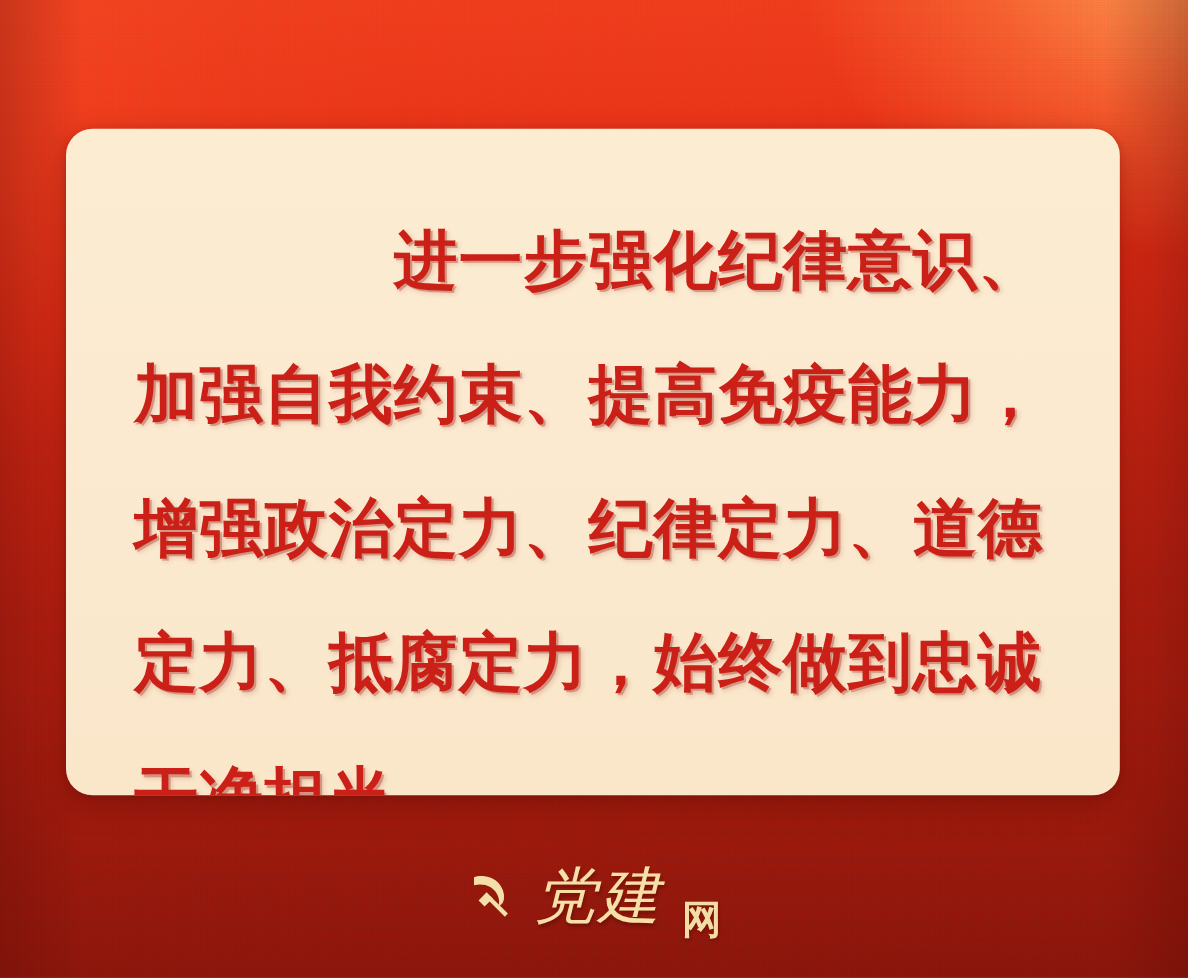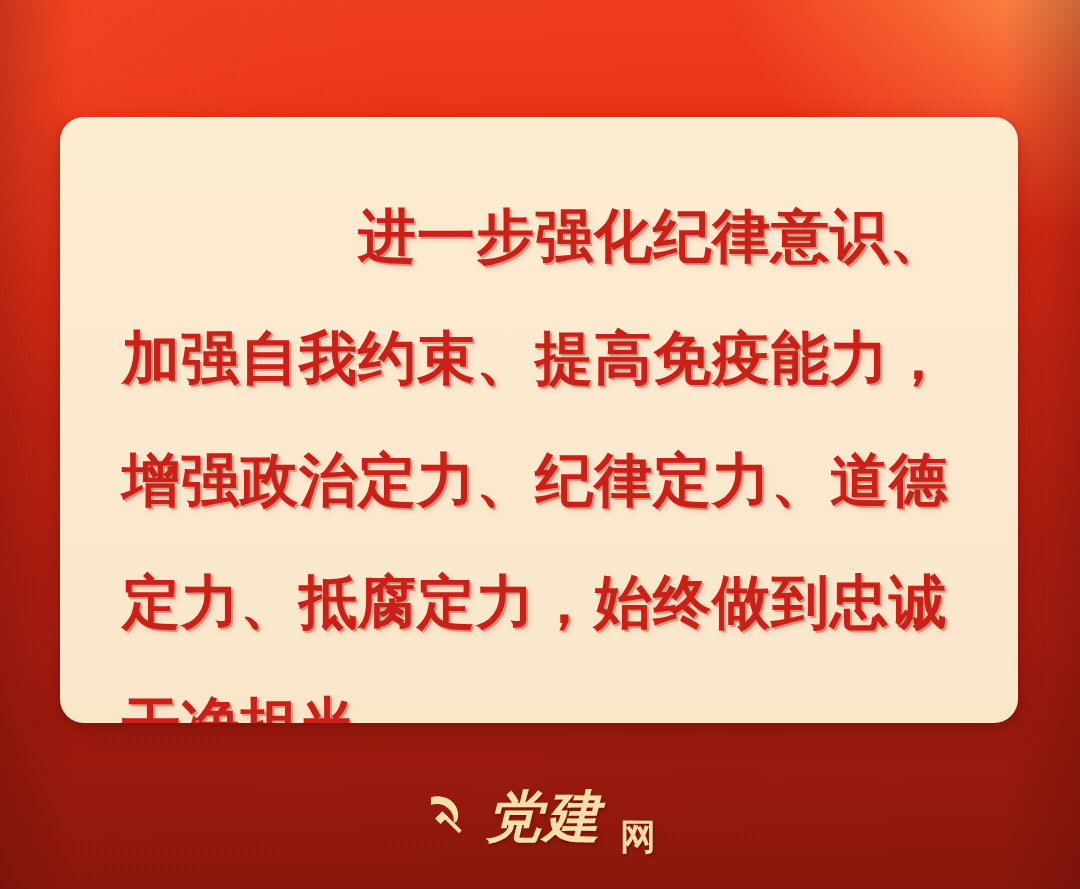--- a/index.html
+++ b/index.html
@@ -105,21 +105,21 @@
   #party-emblem {
     width: 46px;
     height: 46px;
     display: block;
     flex: 0 0 auto;
     margin-top: -4px;
   }
 
   #brand-main {
     font-family: "DejaVu Serif", "Liberation Serif", serif;
-    font-weight: bold;
+    font-weight: normal;
     font-style: italic;
     font-size: 56px;
     line-height: 1;
     color: #f6e0a8;
     letter-spacing: 2px;
     text-shadow: 1px 2px 3px rgba(80,8,4,0.45);
   }
 
   #brand-suffix {
     font-family: "DejaVu Serif", "Liberation Serif", serif;

